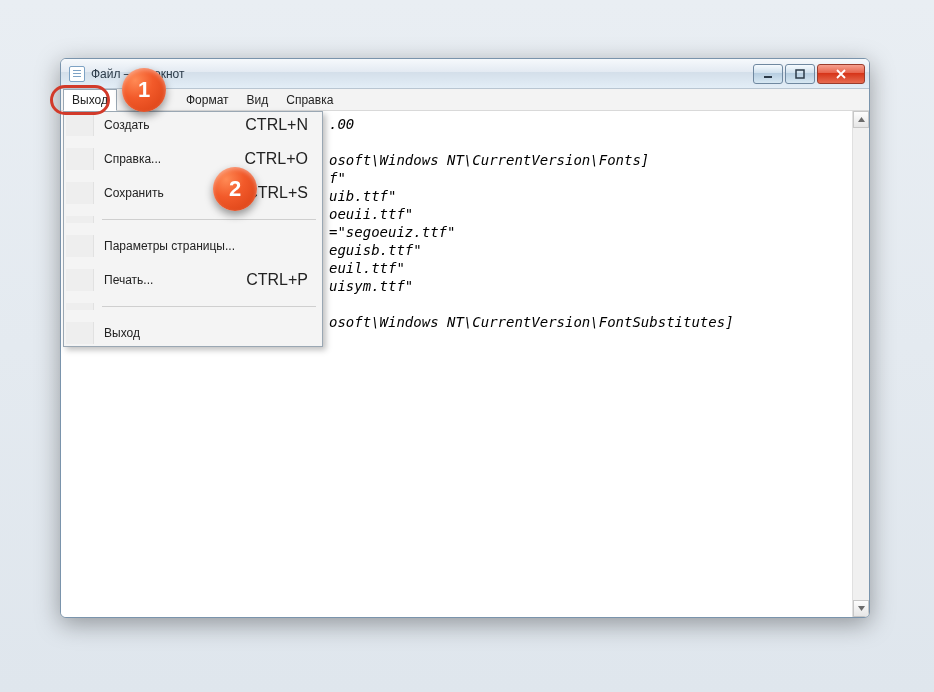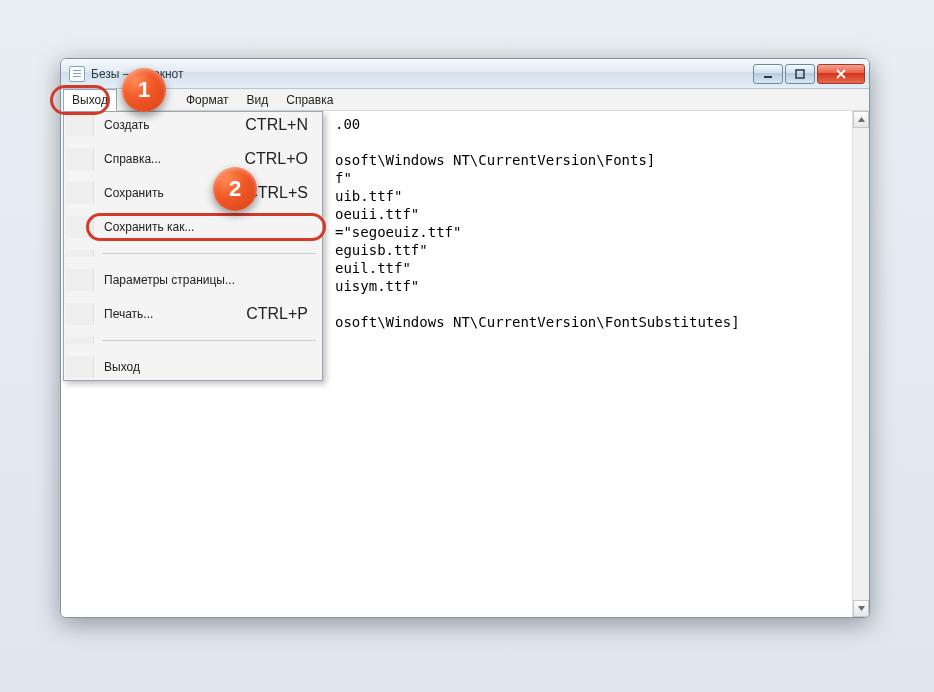--- a/index.html
+++ b/index.html
@@ -130,28 +130,29 @@
 
   .content-wrap {
     flex: 1 1 auto;
     position: relative;
     overflow: hidden;
     border-radius: 0 0 5px 5px;
   }
   .text-area {
     position: absolute;
     inset: 0;
-    padding: 4px 6px;
+    padding: 4px 0;
     font-family: Consolas, "Lucida Console", monospace;
     font-size: 14px;
     line-height: 18px;
     white-space: pre;
     color: #000;
     background: #fff;
     overflow: hidden;
+    font-style: italic;
   }
   .scrollbar-v {
     position: absolute;
     right: 0; top: 0; bottom: 0;
     width: 17px;
     background: #f0f0f0;
     border-left: 1px solid #e0e0e0;
   }
   .sb-btn {
     position: absolute;
@@ -261,21 +262,21 @@
 </head>
 <body>
 
 <div class="backdrop"></div>
 
 <div class="window">
 
   <div class="titlebar">
     <span class="doc-icon"></span>
     <span class="title-text">
-      <span>Безы</span><span> — Блокнот</span>
+      <span>Файл</span><span> — Блокнот</span>
     </span>
     <div class="win-controls">
       <div class="win-btn">
         <svg width="10" height="10" viewBox="0 0 10 10">
             <rect x="1" y="7" width="8" height="2" fill="#2b3a48"></rect>
           </svg>
       </div>
       <div class="win-btn">
         <svg width="10" height="10" viewBox="0 0 10 10">
             <rect x="1" y="1" width="8" height="8" fill="none" stroke="#2b3a48" stroke-width="1.5"></rect>
@@ -331,26 +332,20 @@
       <div class="dd-row">
         <span class="gutter"></span>
         <span class="lbl">Справка...</span>
         <span class="accel">CTRL+O</span>
       </div>
       <div class="dd-row">
         <span class="gutter"></span>
         <span class="lbl">Сохранить</span>
         <span class="accel">CTRL+S</span>
       </div>
-      <div class="dd-row highlight-ring">
-        <span class="gutter"></span>
-        <span class="lbl">Сохранить как...</span>
-        <span class="accel"></span>
-        <span class="row-ring"></span>
-      </div>
       <div class="dd-sep">
         <span class="gutter"></span>
           <span class="line"></span>
       </div>
       <div class="dd-row">
         <span class="gutter"></span>
         <span class="lbl">Параметры страницы...</span>
         <span class="accel"></span>
       </div>
       <div class="dd-row">

